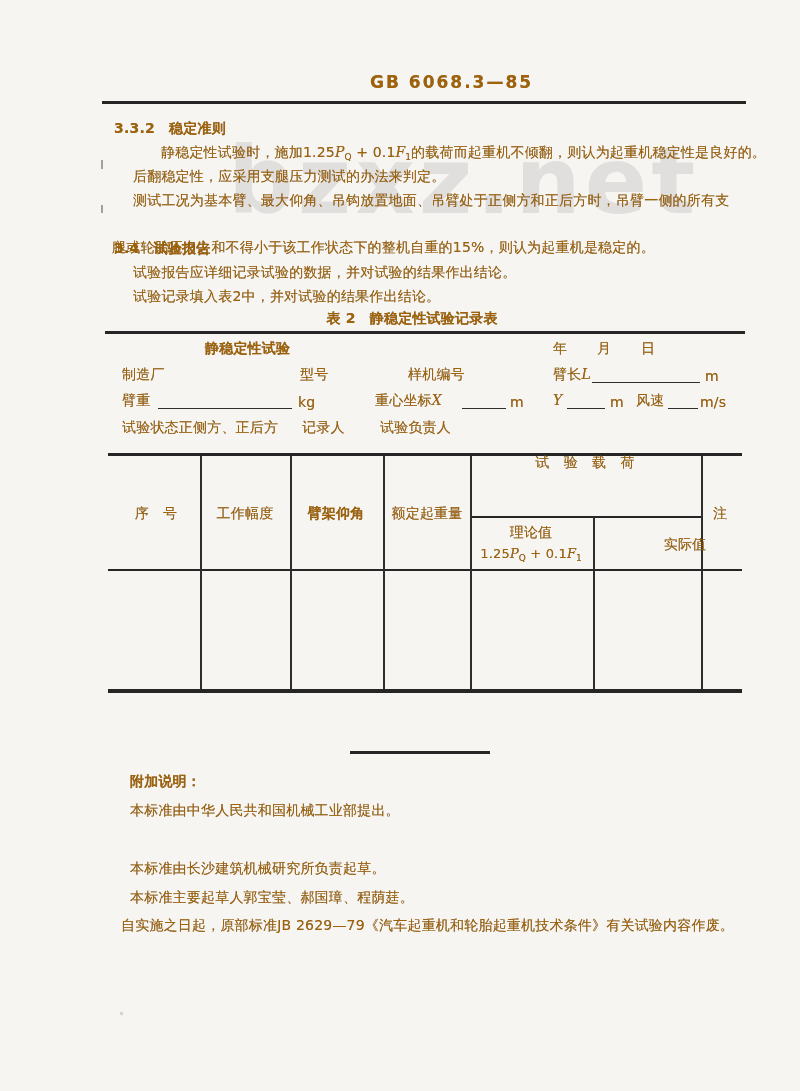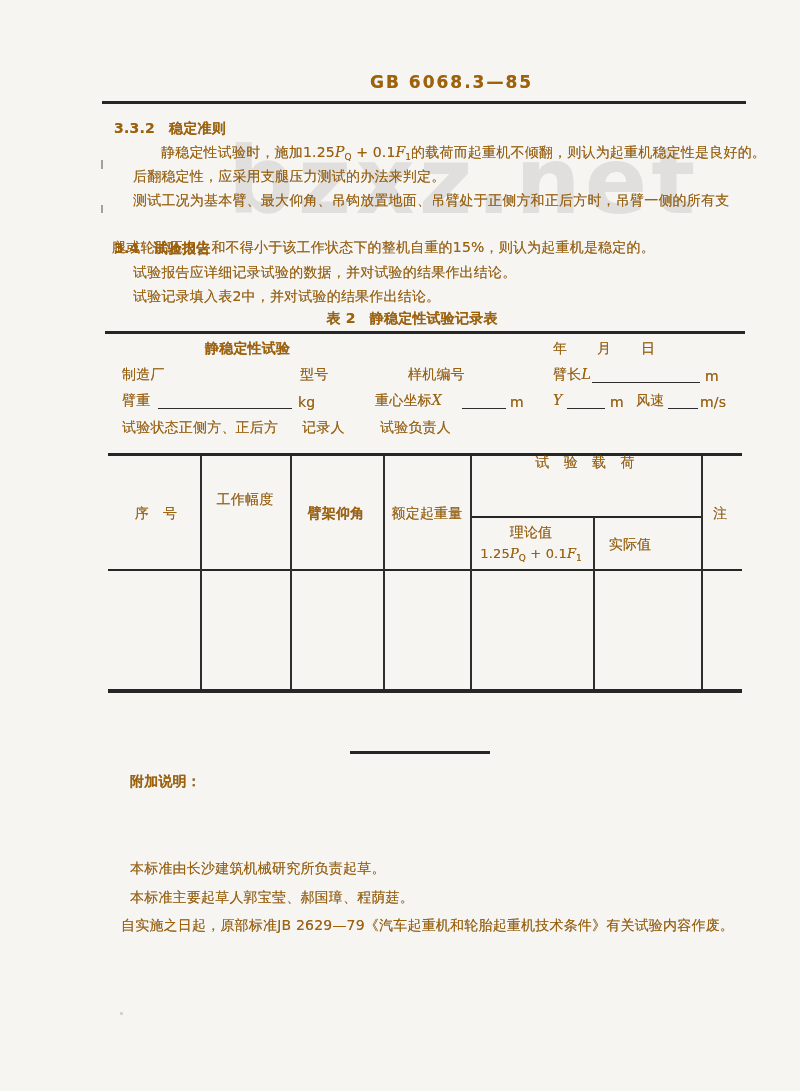--- a/index.html
+++ b/index.html
@@ -104,31 +104,32 @@
   <div class="hline" style="left:108px;top:689px;width:634px;height:3.5px;"></div>
 
   <div class="vline" style="left:200px;top:456px;height:233px;"></div>
   <div class="vline" style="left:290px;top:456px;height:233px;"></div>
   <div class="vline" style="left:383px;top:456px;height:233px;"></div>
   <div class="vline" style="left:470px;top:456px;height:233px;"></div>
   <div class="vline" style="left:593px;top:517px;height:172px;"></div>
   <div class="vline" style="left:701px;top:456px;height:233px;"></div>
 
   <div class="t c" style="left:156px;top:505px;">序　号</div>
-  <div class="t c" style="left:245px;top:491px;text-align:center;">工作幅度</div>
+  <div class="t c" style="left:245px;top:505px;text-align:center;">工作幅度</div>
   <div class="t c" style="left:336px;top:505px;font-weight:bold;">臂架仰角</div>
   <div class="t c" style="left:427px;top:505px;">额定起重量</div>
   <div class="t c" style="left:585px;top:454px;">试　验　载　荷</div>
   <div class="t c" style="left:531px;top:524px;">理论值</div>
   <div class="t c fs13" style="left:531px;top:546px;">
     <span>1.25</span><span class="var">P</span><span class="sub">Q</span><span> + 0.1</span><span class="var">F</span><span class="sub">1</span>
   </div>
-  <div class="t c" style="left:630px;top:536px;">实际值</div>
+  <div class="t c" style="left:685px;top:536px;">实际值</div>
   <div class="t c" style="left:720px;top:505px;">注</div>
 
   <div class="hline" style="left:350px;top:751px;width:140px;height:2.5px;"></div>
 
   <div class="t b" style="left:130px;top:773px;">附加说明：</div>
+  <div class="t" style="left:130px;top:802px;">本标准由中华人民共和国机械工业部提出。</div>
   <div class="t" style="left:130px;top:860px;">本标准由长沙建筑机械研究所负责起草。</div>
   <div class="t" style="left:130px;top:889px;">本标准主要起草人郭宝莹、郝国璋、程荫莛。</div>
   <div class="t" style="left:121px;top:917px;">自实施之日起，原部标准JB 2629—79《汽车起重机和轮胎起重机技术条件》有关试验内容作废。</div>
 
 </div>
 
 </body></html>

